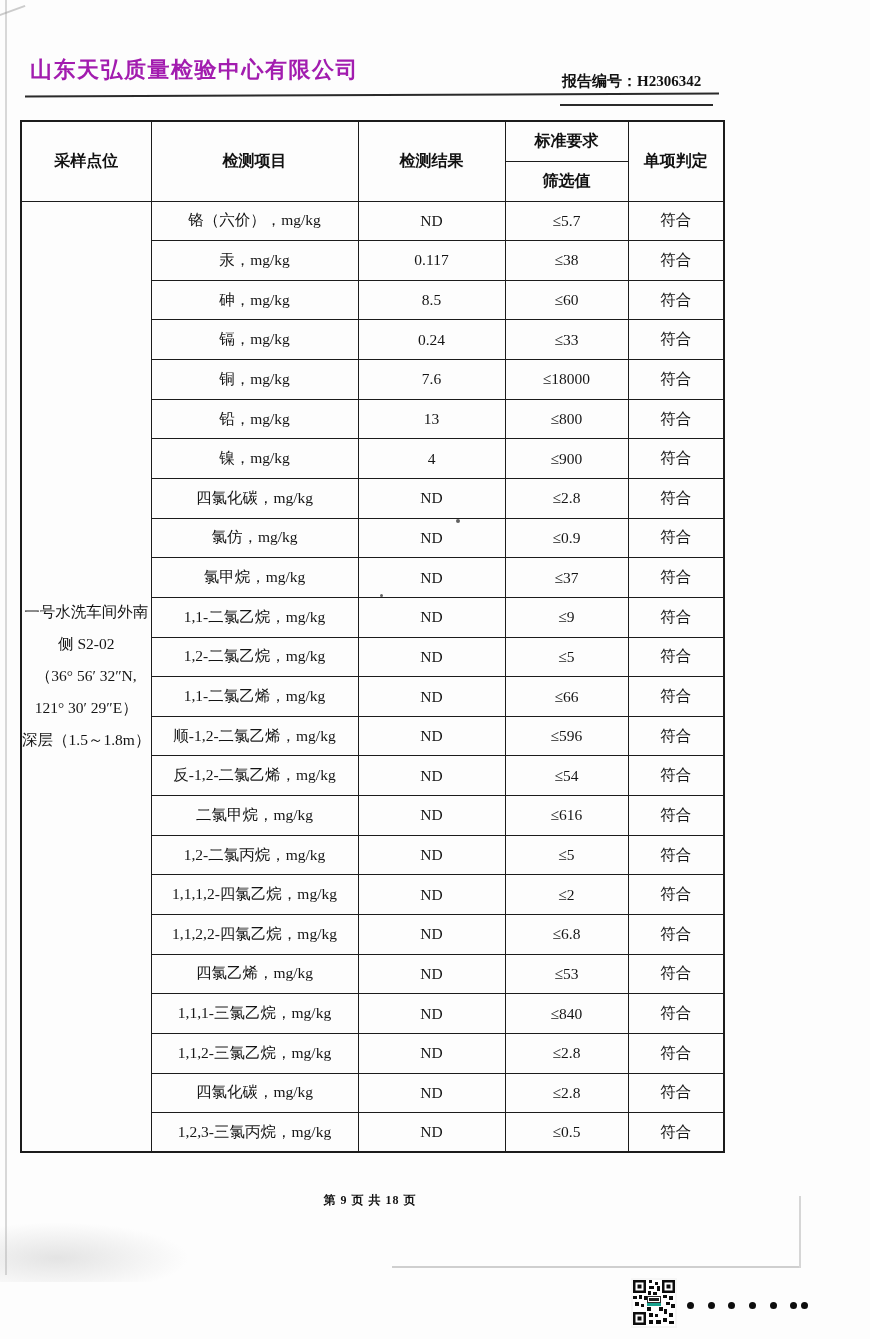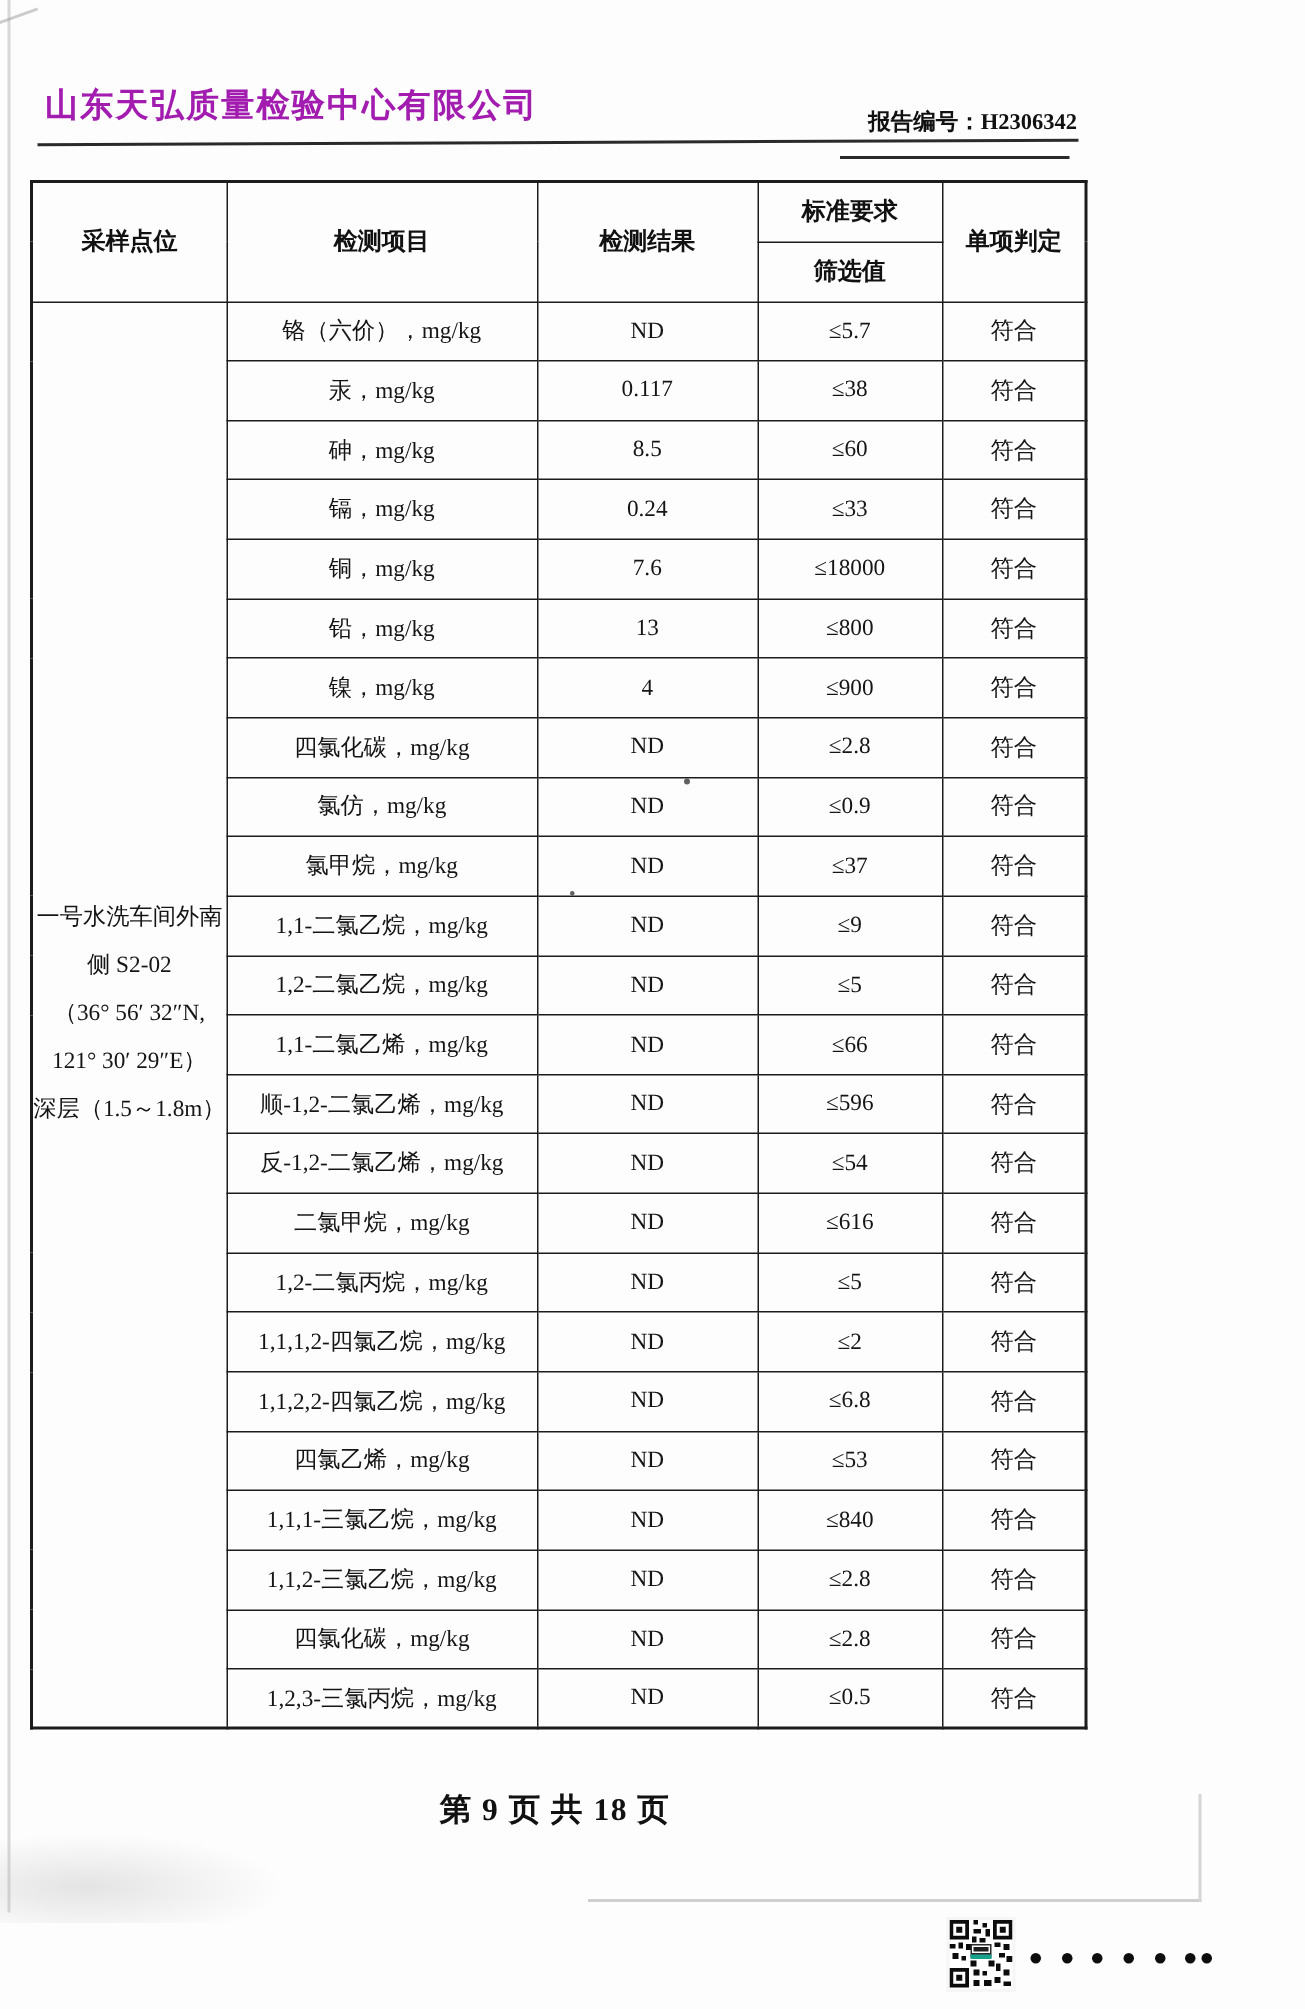--- a/index.html
+++ b/index.html
@@ -21,21 +21,21 @@
   .corner-v { position:absolute; left:799px; top:1196px; width:2px; height:72px; background:#d6d6d6; }
   .speck { position:absolute; width:4px; height:4px; border-radius:50%; background:#3a3a3a; opacity:.8; }
   
   .hdr-company {
     position:absolute; left:30px; top:55px;
     font-family:Liberation Serif, serif;
     font-weight:bold; font-size:22px; letter-spacing:1.5px; color:#a21caf;
   }
   .hdr-report {
     position:absolute; left:562px; top:72px; width:156px;
-    font-size:15px; font-weight:bold; color:#111; white-space:nowrap;text-align:right;
+    font-size:15px; font-weight:bold; color:#111; white-space:nowrap;
   }
   .hdr-rule { position:absolute; left:25px; top:94px; width:694px; height:2px; background:#2a2a2a; transform:rotate(-0.25deg); }
   .hdr-rule2 { position:absolute; left:560px; top:104px; width:153px; height:2px; background:#2a2a2a; }
   
   .tbl-wrap { position:absolute; left:20px; top:120px; }
   table.results {
     border-collapse:collapse; table-layout:fixed; width:703px;
     border:2px solid #1c1c1c;
   }
   table.results th, table.results td {
@@ -45,21 +45,21 @@
   }
   table.results th {
     height:40px; font-size:16px; font-weight:600; color:#111;
   }
   table.results td { height:39.65px; font-size:15.5px; color:#151515; }
   td.sp-cell { font-size:15px; line-height:32px; white-space:normal; padding:0 2px;margin-left:24px; }
   td.sp-cell div { white-space:nowrap; }
   
   .footer-page {
     position:absolute; left:0; top:1192px; width:740px;
-    text-align:center; font-size:21px; font-weight:600; color:#111; letter-spacing:1px;
+    text-align:center; font-size:12px; font-weight:600; color:#111; letter-spacing:1px;
   }
   
   .qr-box { position:absolute; left:631px; top:1278px; width:46px; height:50px; background:#f6f6f6; padding:2px; }
   .dot { position:absolute; top:1302px; width:7px; height:7px; border-radius:50%; background:#0d0d0d; }
 </style>
 </head>
 <body>
 
 <div class="edge-left"></div>
 <div class="edge-topdiag"></div>

